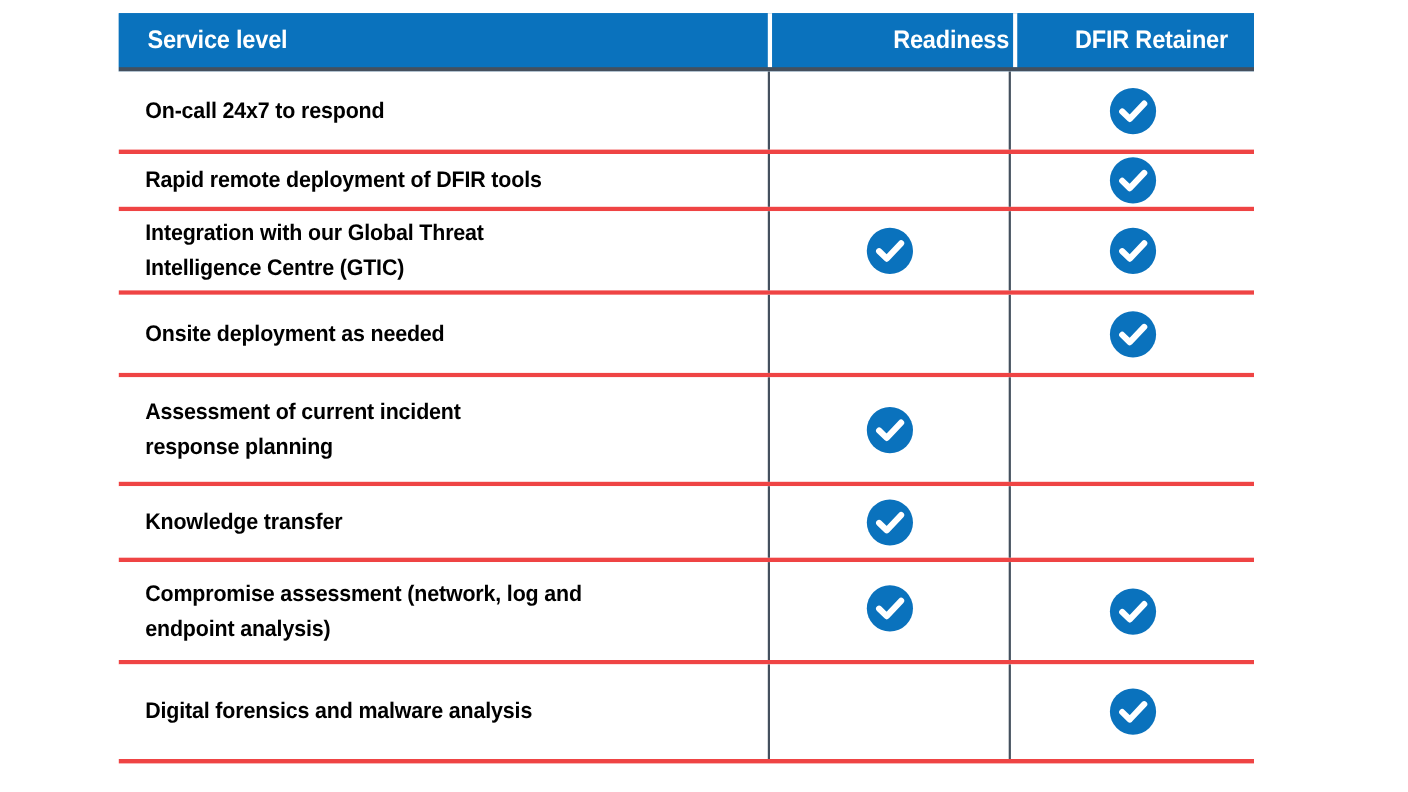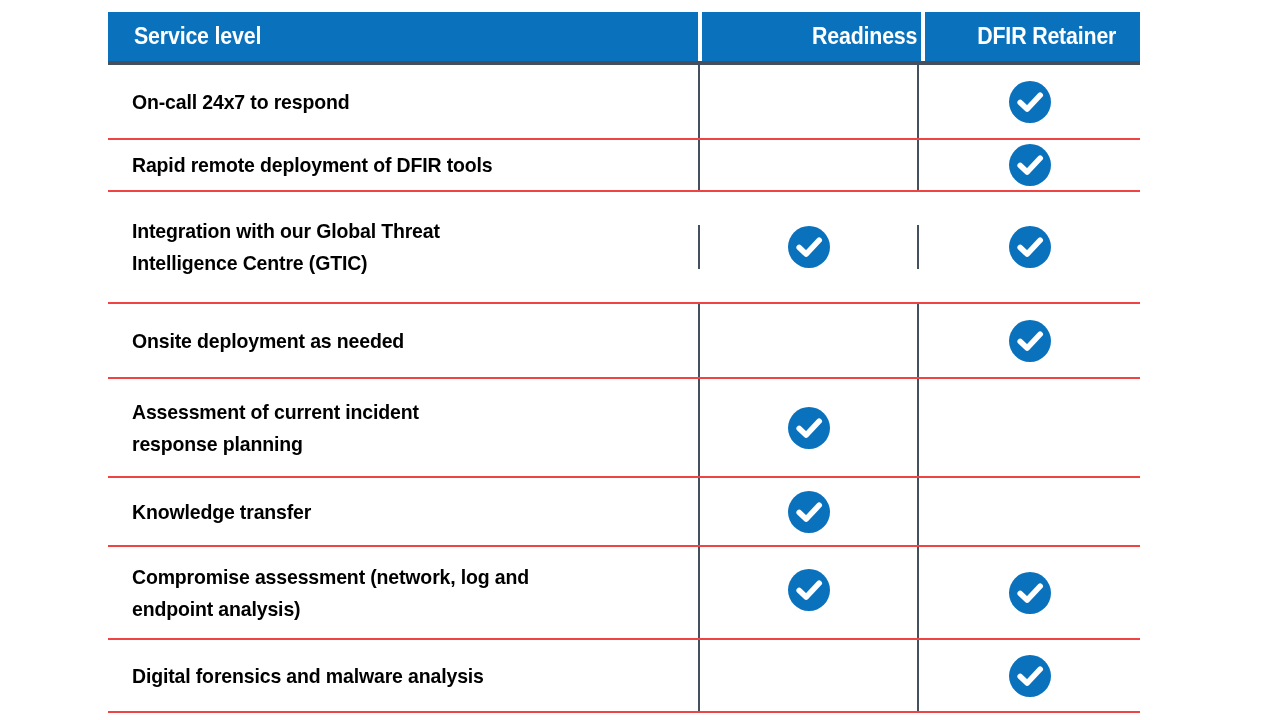--- a/index.html
+++ b/index.html
@@ -68,21 +68,21 @@
   .thead .hcell.c-retainer .htext {
     transform-origin: center center;
   }
 
   
   .tbody { position: relative; }
 
   .trow {
     display: flex;
     position: relative;
-    border-bottom: 2px solid #ef4444;
+    border-bottom: 4px solid #ef4444;
     box-sizing: border-box;
     background: #ffffff;
   }
 
   .cell {
     box-sizing: border-box;
     display: flex;
     align-items: center;
     position: relative;
   }
@@ -163,21 +163,21 @@
         <div class="cell c-readiness"></div>
         <div class="cell c-retainer">
           <span class="check-wrap">
             <svg class="check-icon" viewBox="0 0 44 44" aria-hidden="true">
               <circle cx="22" cy="22" r="21" fill="#0A72BD"></circle>
               <path d="M12.2 22.4 L19.1 29.1 L32.2 15.2" fill="none" stroke="#FFFFFF" stroke-width="5.6" stroke-linecap="round" stroke-linejoin="round"></path>
             </svg>
           </span>
         </div>
       </div>
-      <div class="trow" style="height: 112px; align-items: center;">
+      <div class="trow" style="height: 76px;">
         <div class="cell c-service">
           <span class="svc-label">Integration with our Global Threat
 Intelligence Centre (GTIC)</span>
         </div>
         <div class="cell c-readiness">
           <span class="check-wrap">
             <svg class="check-icon" viewBox="0 0 44 44" aria-hidden="true">
               <circle cx="22" cy="22" r="21" fill="#0A72BD"></circle>
               <path d="M12.2 22.4 L19.1 29.1 L32.2 15.2" fill="none" stroke="#FFFFFF" stroke-width="5.6" stroke-linecap="round" stroke-linejoin="round"></path>
             </svg>
@@ -250,21 +250,21 @@
         </div>
         <div class="cell c-retainer">
           <span class="check-wrap">
             <svg class="check-icon" viewBox="0 0 44 44" aria-hidden="true">
               <circle cx="22" cy="22" r="21" fill="#0A72BD"></circle>
               <path d="M12.2 22.4 L19.1 29.1 L32.2 15.2" fill="none" stroke="#FFFFFF" stroke-width="5.6" stroke-linecap="round" stroke-linejoin="round"></path>
             </svg>
           </span>
         </div>
       </div>
-      <div class="trow" style="height: 73px;">
+      <div class="trow" style="height: 90px;">
         <div class="cell c-service">
           <span class="svc-label">Digital forensics and malware analysis</span>
         </div>
         <div class="cell c-readiness"></div>
         <div class="cell c-retainer">
           <span class="check-wrap">
             <svg class="check-icon" viewBox="0 0 44 44" aria-hidden="true">
               <circle cx="22" cy="22" r="21" fill="#0A72BD"></circle>
               <path d="M12.2 22.4 L19.1 29.1 L32.2 15.2" fill="none" stroke="#FFFFFF" stroke-width="5.6" stroke-linecap="round" stroke-linejoin="round"></path>
             </svg>

